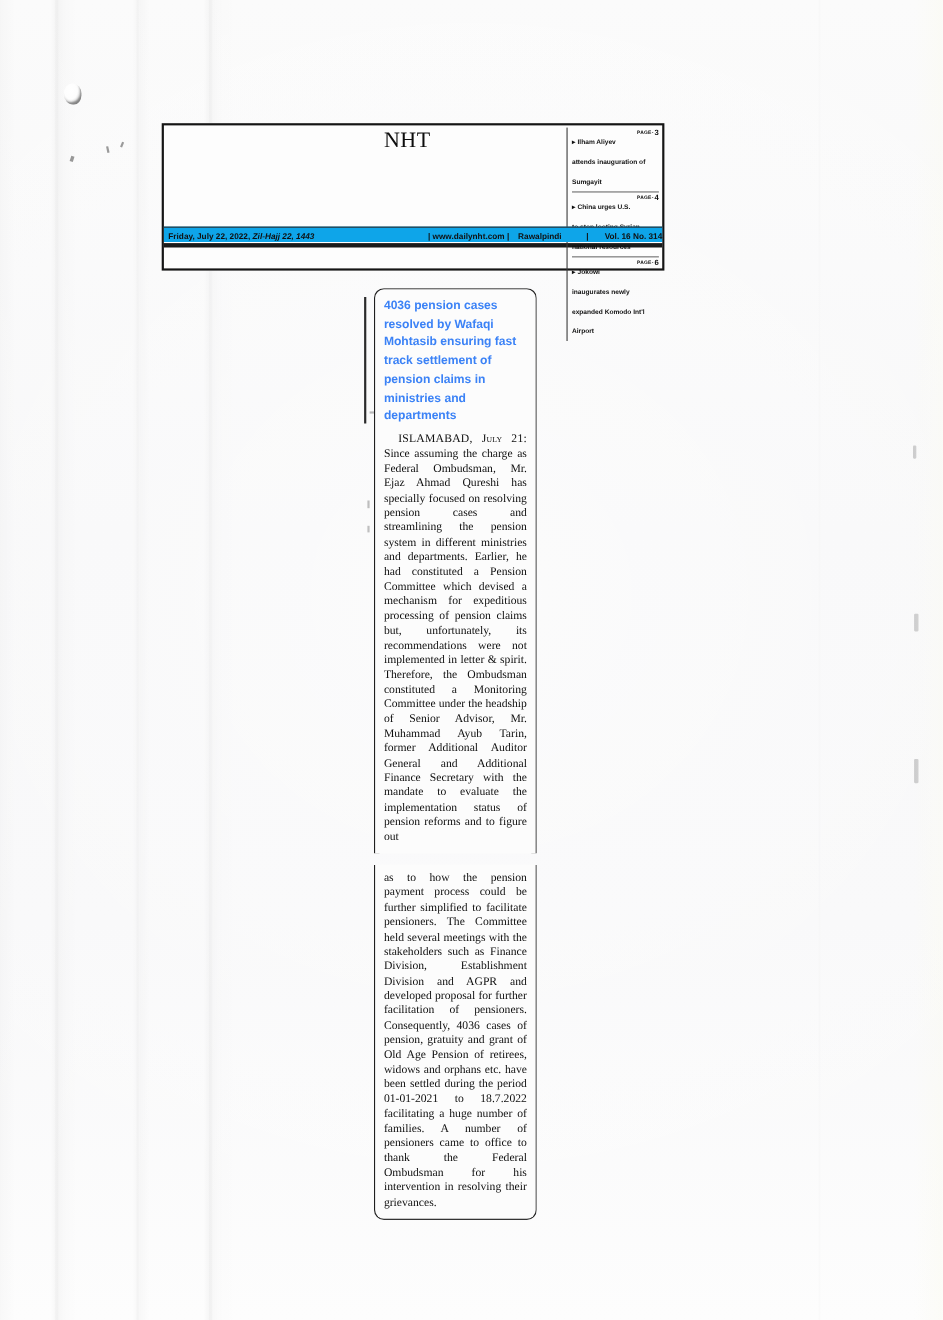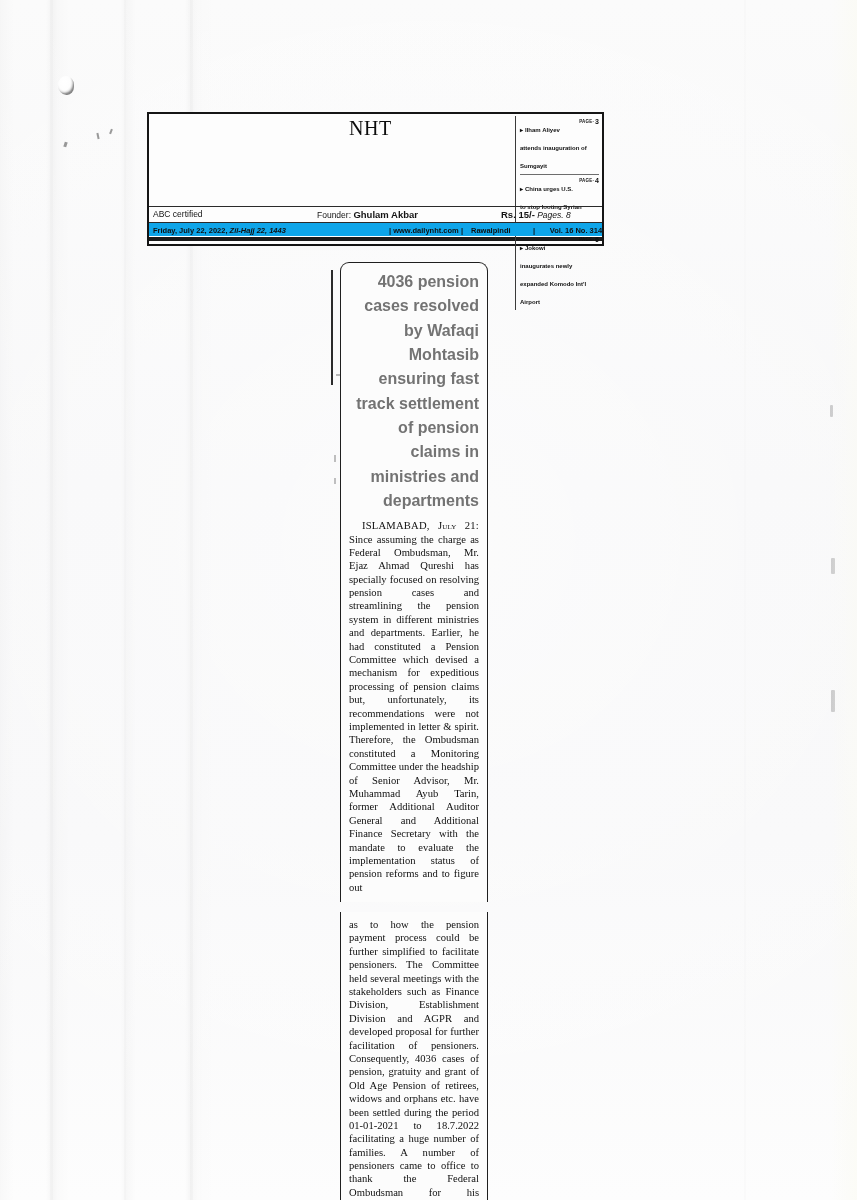--- a/index.html
+++ b/index.html
@@ -206,25 +206,24 @@
     border-bottom: none;
   }
   #art-box-bottom {
     border-radius: 0 0 9px 9px;
     border-top: none;
     margin-top: 10px;
     padding-top: 6px;
   }
   #headline {
     font-family: "Liberation Sans", sans-serif;
-    font-size: 16px;
+    font-size: 11px;
     line-height: 1.52;
-    color: #737373;
+    color: #3b82f6;
     margin: 0 0 6px 0;
-    text-align: right;
   }
   .body-col {
     font-family: "Liberation Serif", serif;
     font-size: 10.6px;
     line-height: 1.265;
     text-align: justify;
     text-justify: inter-word;
     color: #0f0f0f;
     margin: 0;
     hyphens: manual;
@@ -278,25 +277,20 @@
       </div>
 
       <div class="brief">
         <span class="brief-page"><span class="pglabel">PAGE-</span><span>6</span></span>
         <span class="brief-text"><span class="brief-bullet">▸</span><span>Jokowi inaugurates newly expanded Komodo Int'l Airport</span></span>
       </div>
 
     </div>
   </div>
 
-  <div id="info-bar-1">
-    <span class="slot" id="abc-certified">ABC certified</span>
-    <span class="slot" id="founder"><span>Founder:</span> <b>Ghulam Akbar</b></span>
-    <span class="slot" id="price-pages"><b>Rs. 15/-</b> <i>Pages. 8</i></span>
-  </div>
 
   <div id="info-bar-2">
     <span class="slot" id="issue-date"><span>Friday, July 22, 2022,</span> <i>Zil-Hajj 22, 1443</i></span>
     <span class="slot" id="website"><span>|</span> <span>www.dailynht.com</span> <span>|</span></span>
     <span class="slot" id="city">Rawalpindi</span>
     <span class="slot" id="volume"><span>|</span> &nbsp; &nbsp; &nbsp; <span>Vol. 16 No. 314</span></span>
   </div>
 
   <div id="masthead-rule"></div>
 </div>

